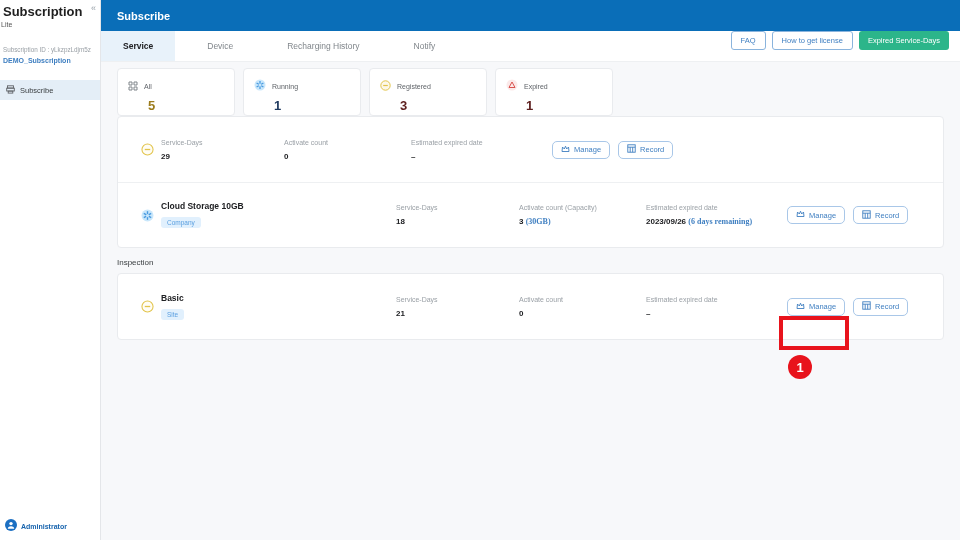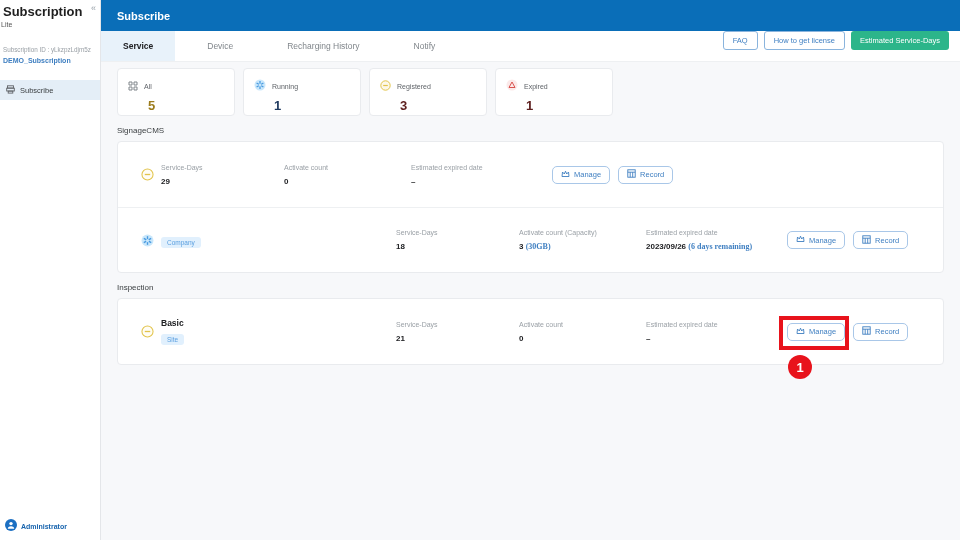--- a/index.html
+++ b/index.html
@@ -112,21 +112,21 @@
   </div>
 
   <div class="tabbar">
     <div class="tab active">Service</div>
     <div class="tab">Device</div>
     <div class="tab">Recharging History</div>
     <div class="tab">Notify</div>
     <div class="tab-actions">
       <button class="btn-outline">FAQ</button>
       <button class="btn-outline">How to get license</button>
-      <button class="btn-green">Estimated Service-Days</button>
+      <button class="btn-green">Expired Service-Days</button>
     </div>
   </div>
 
   <div class="content">
 
     <div class="stats">
       <div class="stat">
         <div class="stat-head">
           <span>
             <svg width="10" height="10" viewBox="0 0 10 10">
@@ -173,21 +173,20 @@
                 <circle cx="6" cy="6" r="5.5" fill="#fbe9e9"></circle>
                 <path d="M6 3 L9 8.5 H3 Z" fill="none" stroke="#d9534f" stroke-width="1"></path>
               </svg>
           </span>
           <span class="stat-label">Expired</span>
         </div>
         <div class="stat-value v-expired">1</div>
       </div>
     </div>
 
-    <div class="section-title">SignageCMS</div>
     <div class="panel">
 
       <div class="row">
         <div class="row-status">
           <svg width="13" height="13" viewBox="0 0 11 11">
               <circle cx="5.5" cy="5.5" r="4.7" fill="#fffdf5" stroke="#e2c44c" stroke-width="0.9"></circle>
               <line x1="3.2" y1="5.5" x2="7.8" y2="5.5" stroke="#e2c44c" stroke-width="1.1"></line>
             </svg>
         </div>
         <div class="col1">
@@ -227,20 +226,21 @@
               <circle cx="6" cy="6" r="5.5" fill="#c9e7fb"></circle>
               <g stroke="#4a9be0" stroke-width="1.3">
                 <line x1="6" y1="2" x2="6" y2="10"></line>
                 <line x1="2.6" y1="4" x2="9.4" y2="8"></line>
                 <line x1="9.4" y1="4" x2="2.6" y2="8"></line>
               </g>
               <circle cx="6" cy="6" r="1.5" fill="#c9e7fb"></circle>
             </svg>
         </div>
         <div class="row-name-block">
+          <div class="row-name">Cloud Storage 10GB</div>
           <span class="row-badge">Company</span>
         </div>
         <div class="col1">
           <div class="col-label">Service-Days</div>
           <div class="col-value">18</div>
         </div>
         <div class="col2">
           <div class="col-label">Activate count (Capacity)</div>
           <div class="col-value"><span>3</span> <span class="col-extra">(30GB)</span></div>
         </div>

